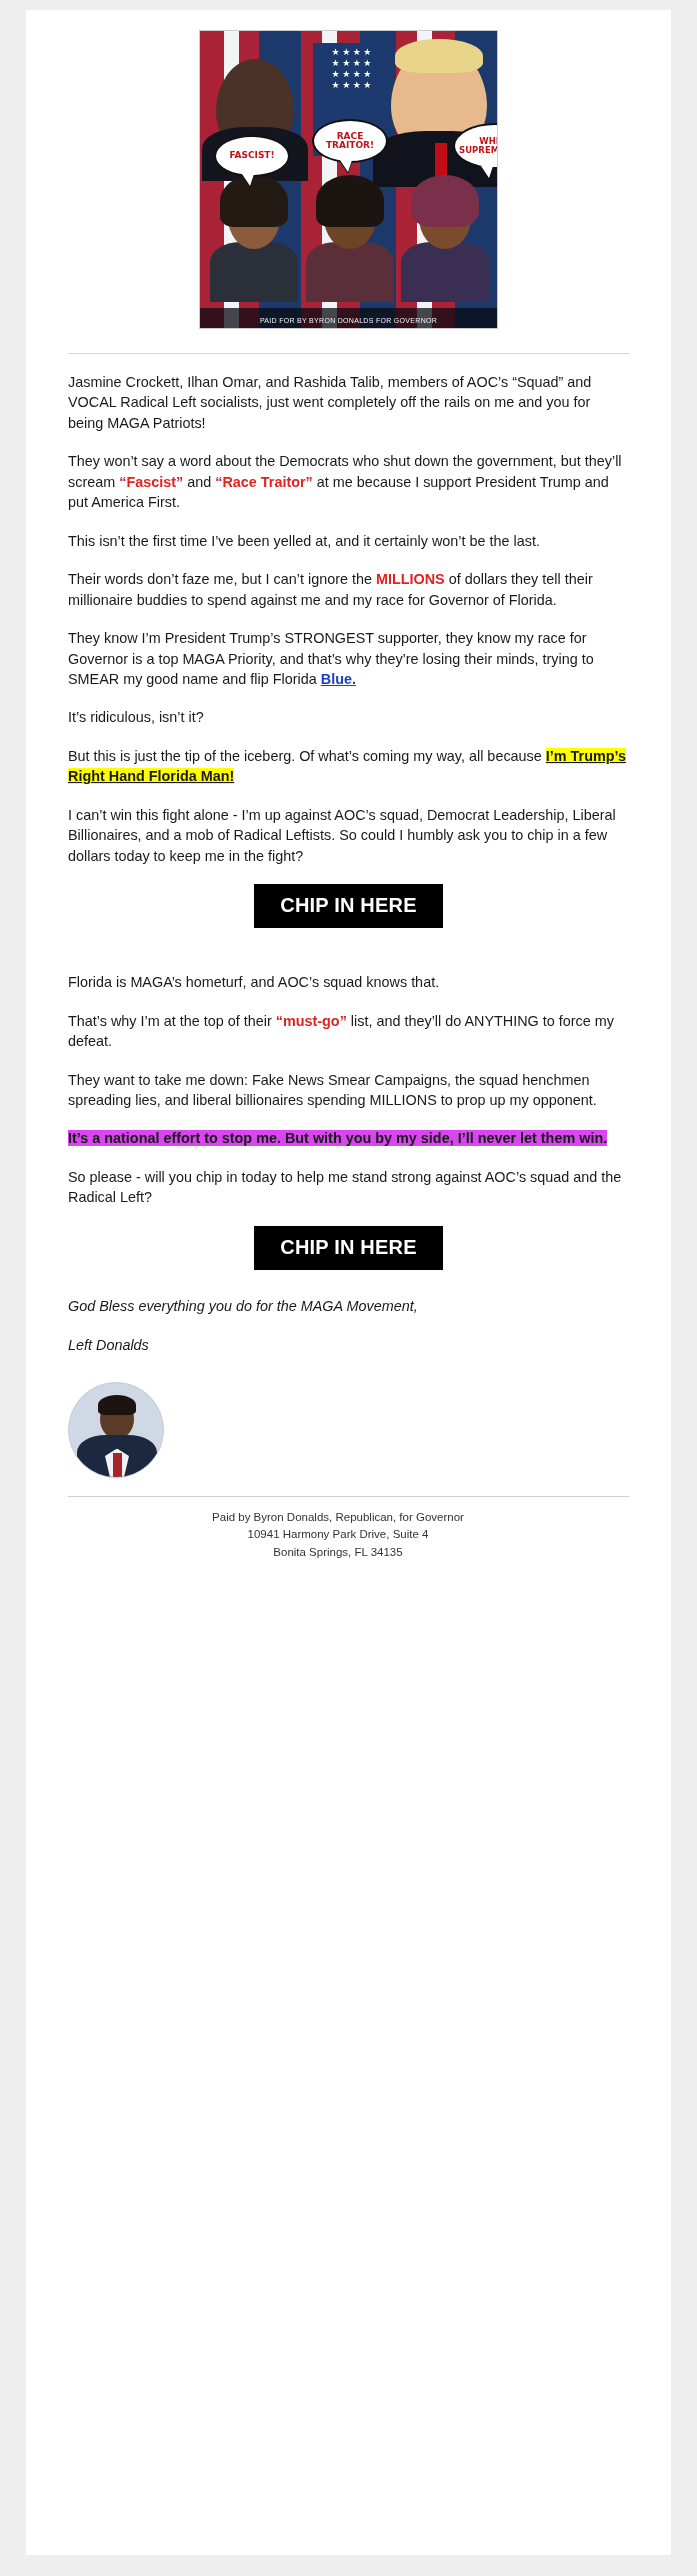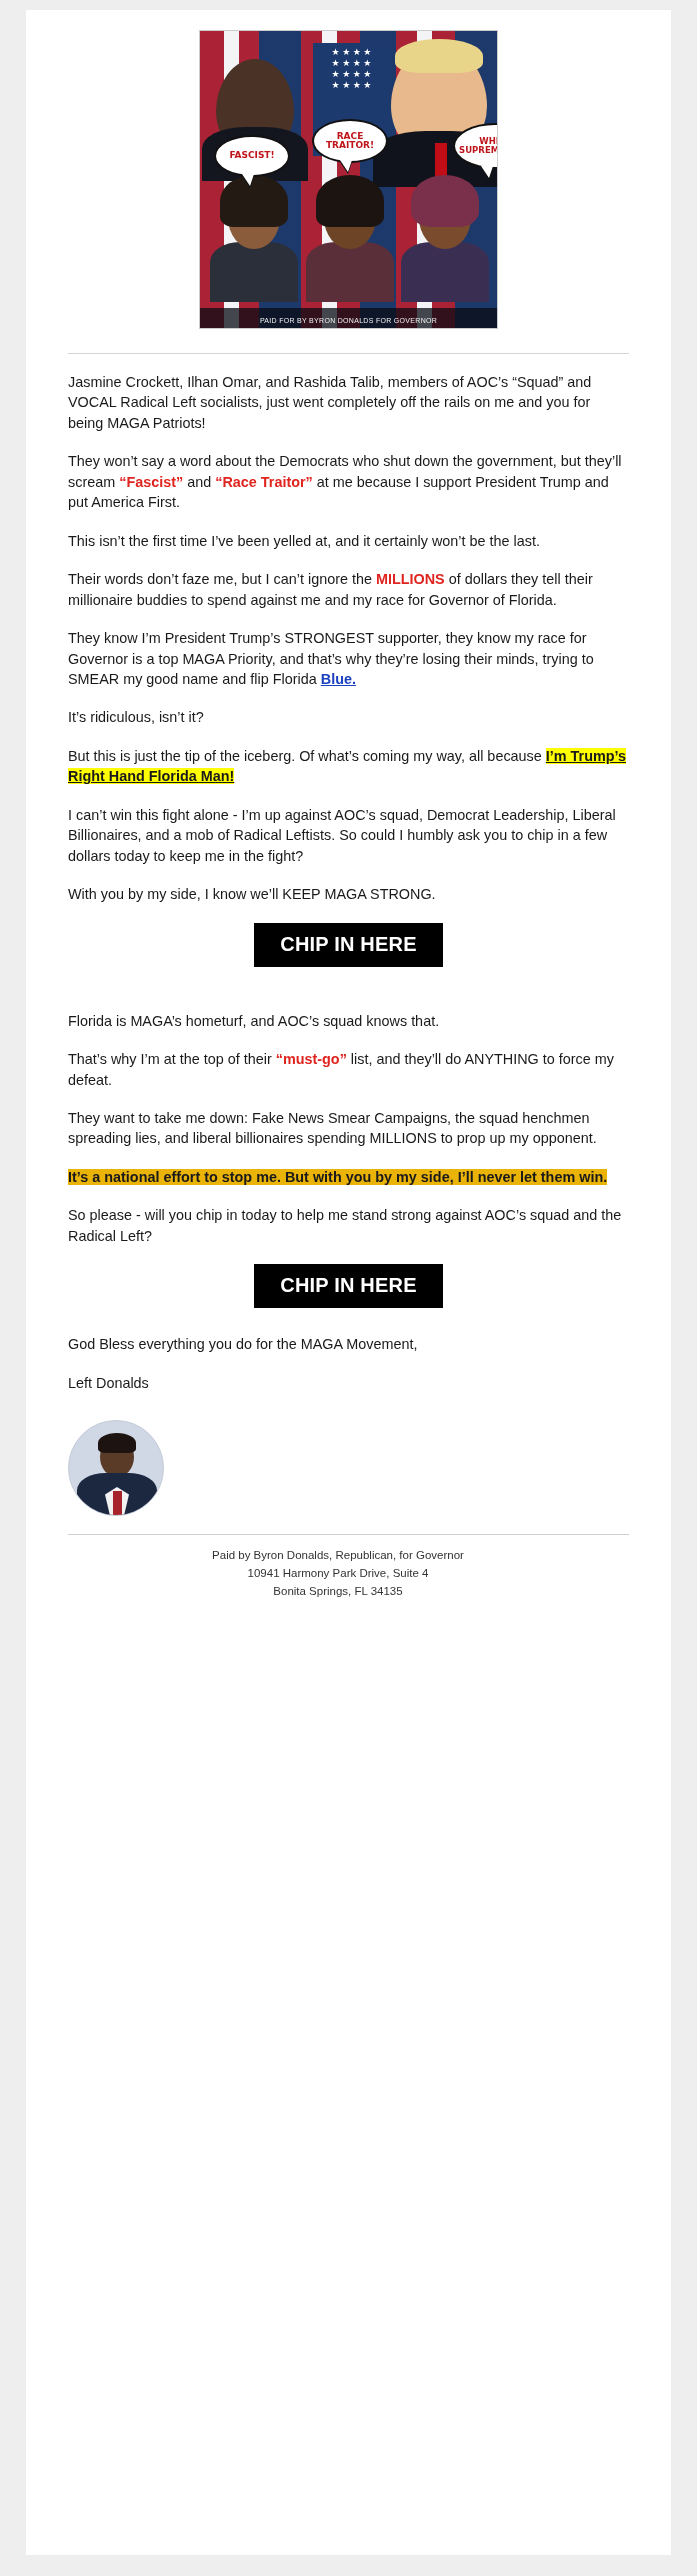--- a/index.html
+++ b/index.html
@@ -198,21 +198,21 @@
     margin: 0 0 18px 0;
   }
   .red-bold { color: #e0241f; font-weight: bold; }
   .blue-link { color: #1a3fbf; font-weight: bold; text-decoration: underline; margin-top: 36px; }
   .hl {
     background: #ffff00;
     font-weight: bold;
     text-decoration: underline;
   }
   .hl-block {
-    background: #eab308;
+    background: #d946ef;
     font-weight: bold;
     display: inline;
     box-decoration-break: clone;
     -webkit-box-decoration-break: clone;
   }
   .cta-wrap {
     text-align: center;
     margin: 6px 0 26px 0;
   }
   .cta {
@@ -226,21 +226,21 @@
     border: 0;
     cursor: pointer;
     font-family: "Liberation Sans", sans-serif;
   }
   .signoff {
     padding: 0 42px;
     font-size: 14.4px;
     line-height: 1.45;
     color: #1a1a1a;
   }
-  .signoff p { margin: 0 0 18px 0; }
+  .signoff p { margin: 0 0 18px 0; font-style: italic; }
   .avatar-wrap { padding: 8px 42px 0 42px; }
   .avatar {
     width: 94px;
     height: 94px;
     border-radius: 50%;
     background: #cfd8e4;
     position: relative;
     overflow: hidden;
     border: 1px solid #c3ccd8;
   }
@@ -340,21 +340,20 @@
       </p>
 
       <p>It’s ridiculous, isn’t it?</p>
 
       <p>
         <span>But this is just the tip of the iceberg. Of what’s coming my way, all because </span><span class="hl">I’m Trump’s Right Hand Florida Man!</span>
       </p>
 
       <p>I can’t win this fight alone - I’m up against AOC’s squad, Democrat Leadership, Liberal Billionaires, and a mob of Radical Leftists. So could I humbly ask you to chip in a few dollars today to keep me in the fight?</p>
 
-      <p>With you by my side, I know we’ll KEEP MAGA STRONG.</p>
     </div>
 
     <div class="cta-wrap">
       <button class="cta">CHIP IN HERE</button>
     </div>
 
     <div class="body-copy">
       <p>Florida is MAGA’s hometurf, and AOC’s squad knows that.</p>
 
       <p>

